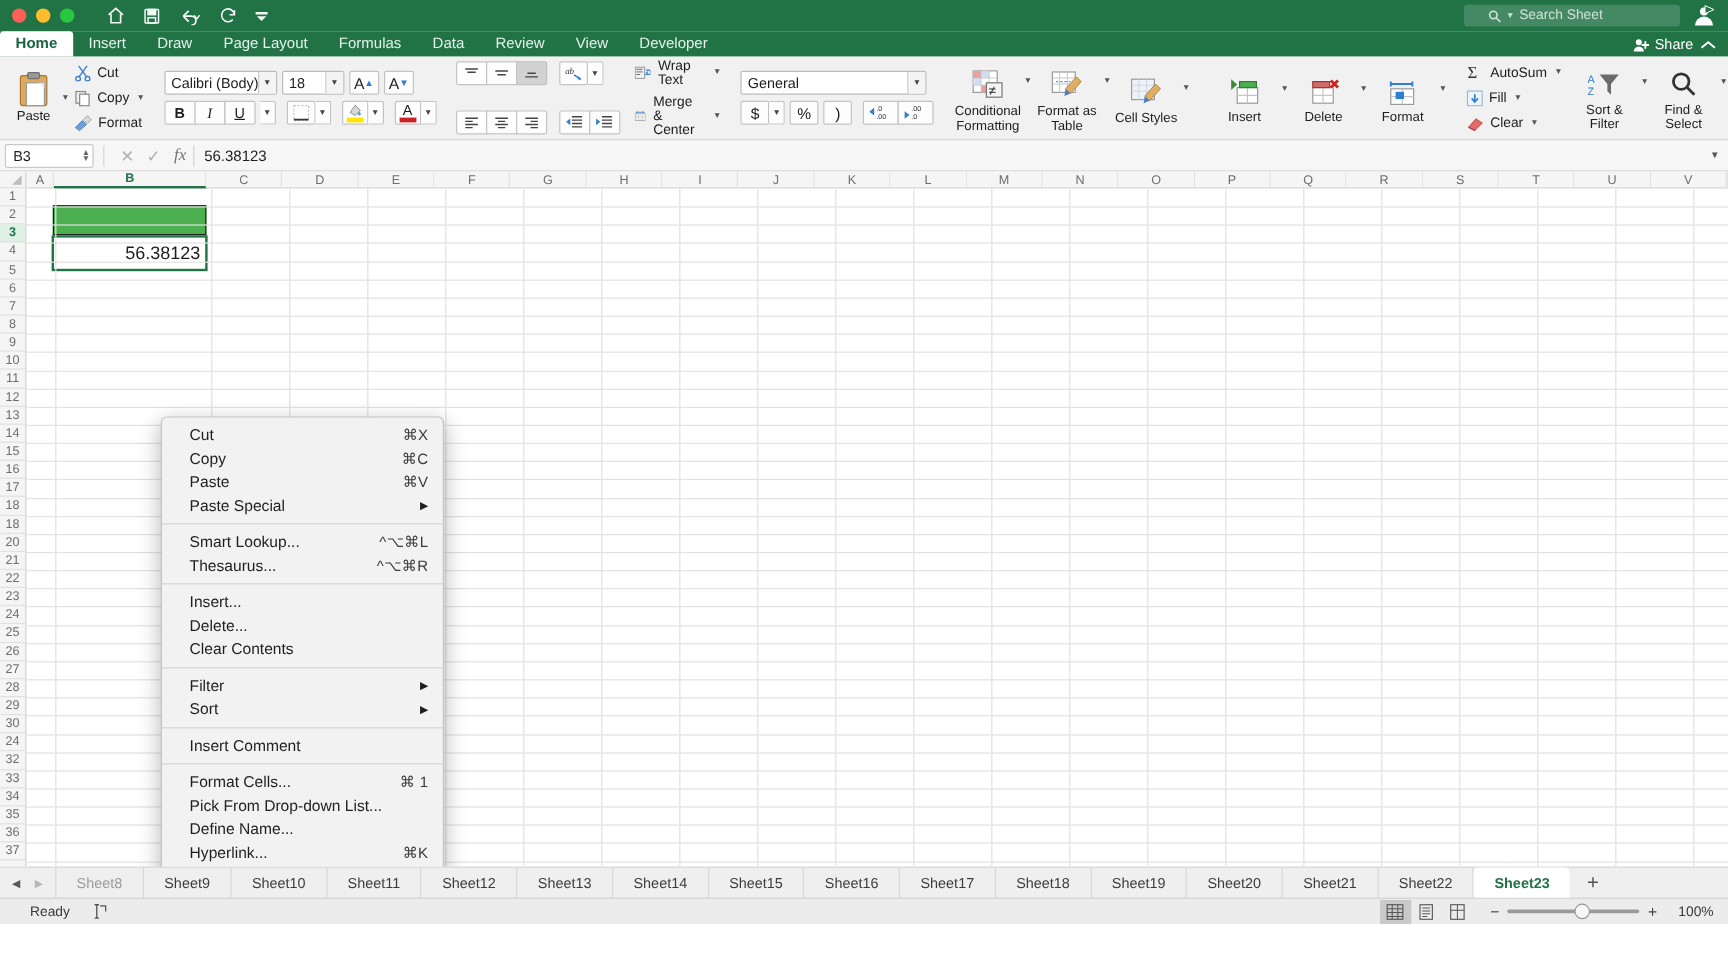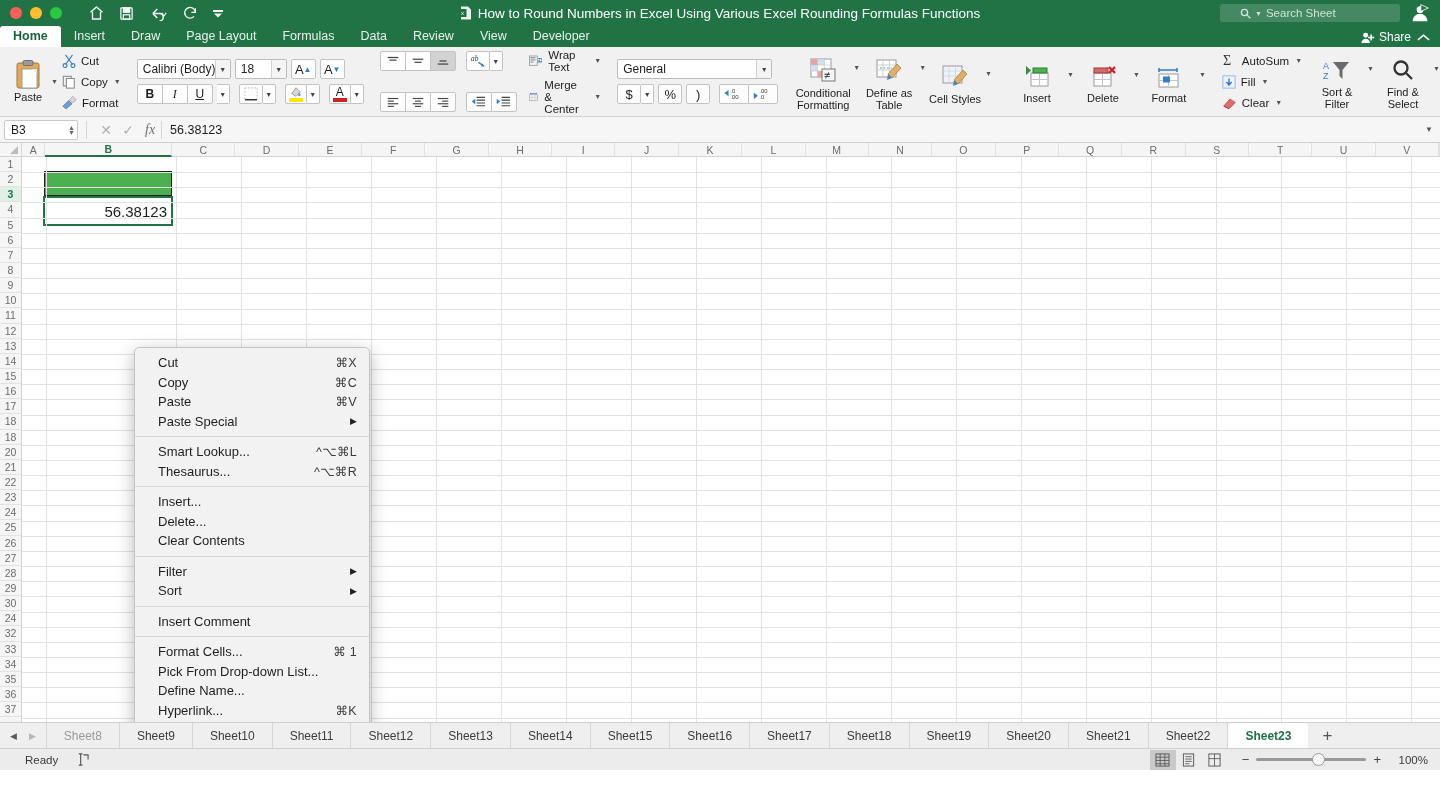--- a/index.html
+++ b/index.html
@@ -260,30 +260,20 @@
           <path d="M20 5 v6 h-6"></path>
           <path d="M20 11 A8 8 0 1 0 18 17"></path>
         </svg>
     </span>
     <span class="qicon">
       <svg width="12" height="9" viewBox="0 0 12 9" fill="#fff">
           <path d="M1 1 H11 V3 H1 Z"></path>
           <path d="M2 4.5 L6 8.5 L10 4.5 Z"></path>
         </svg>
     </span>
-  </div>
-  <div class="title-center">
-    <span class="xl-doc">
-      <svg width="12" height="14" viewBox="0 0 12 14" fill="none">
-          <path d="M1 0.5 H8 L11 3.5 V13.5 H1 Z" fill="#ffffff" opacity=".9"></path>
-          <path d="M0 3 H6.5 V11 H0 Z" fill="#217346"></path>
-          <text x="1" y="9.2" font-size="6" fill="#fff" font-family="Liberation Sans">x</text>
-        </svg>
-    </span>
-    <span>How to Round Numbers in Excel Using Various Excel Rounding Formulas Functions</span>
   </div>
   <div class="tb-right">
     <div class="searchbox">
       <svg width="11" height="11" viewBox="0 0 16 16" fill="none" stroke="#cfe3d8" stroke-width="2">
           <circle cx="6.5" cy="6.5" r="4.5"></circle>
           <path d="M10 10 L15 15"></path>
         </svg>
       <span style="font-size:7px;color:#cfe3d8;">▼</span>
       <span class="ph">Search Sheet</span>
     </div>
@@ -593,21 +583,21 @@
     </div>
     <div class="bigrow">
       <div class="bigbtn">
         <svg width="28" height="26" viewBox="0 0 28 26">
           <rect x="2" y="2" width="19" height="17" fill="#fff" stroke="#9a9a9a"></rect>
           <path d="M2 7 H21 M2 12 H21 M8 2 V19 M14.5 2 V19" stroke="#c5c5c5" stroke-width="0.8"></path>
           <path d="M5 10 h12" stroke="#5a9bd5" stroke-dasharray="2 1.5"></path>
           <path d="M13 16 L22 6 L26 10 L17 20 Z" fill="#e0ae68" stroke="#a3772f" stroke-width="0.7"></path>
           <path d="M13 16 L17 20 L12 22 Z" fill="#4d7ebf"></path>
         </svg>
-        <span class="bl">Define as Table</span>
+        <span class="bl">Format as Table</span>
       </div>
       <span class="mini-caret" style="margin-top:12px;">▼</span>
     </div>
     <div class="bigrow">
       <div class="bigbtn">
         <svg width="28" height="26" viewBox="0 0 28 26">
           <rect x="2" y="2" width="19" height="17" fill="#eef3f8" stroke="#9a9a9a"></rect>
           <path d="M2 7 H21 M2 12 H21 M8 2 V19 M14.5 2 V19" stroke="#c9d6e3" stroke-width="0.8"></path>
           <path d="M13 16 L22 6 L26 10 L17 20 Z" fill="#e0ae68" stroke="#a3772f" stroke-width="0.7"></path>
           <path d="M13 16 L17 20 L12 22 Z" fill="#4d7ebf"></path>

